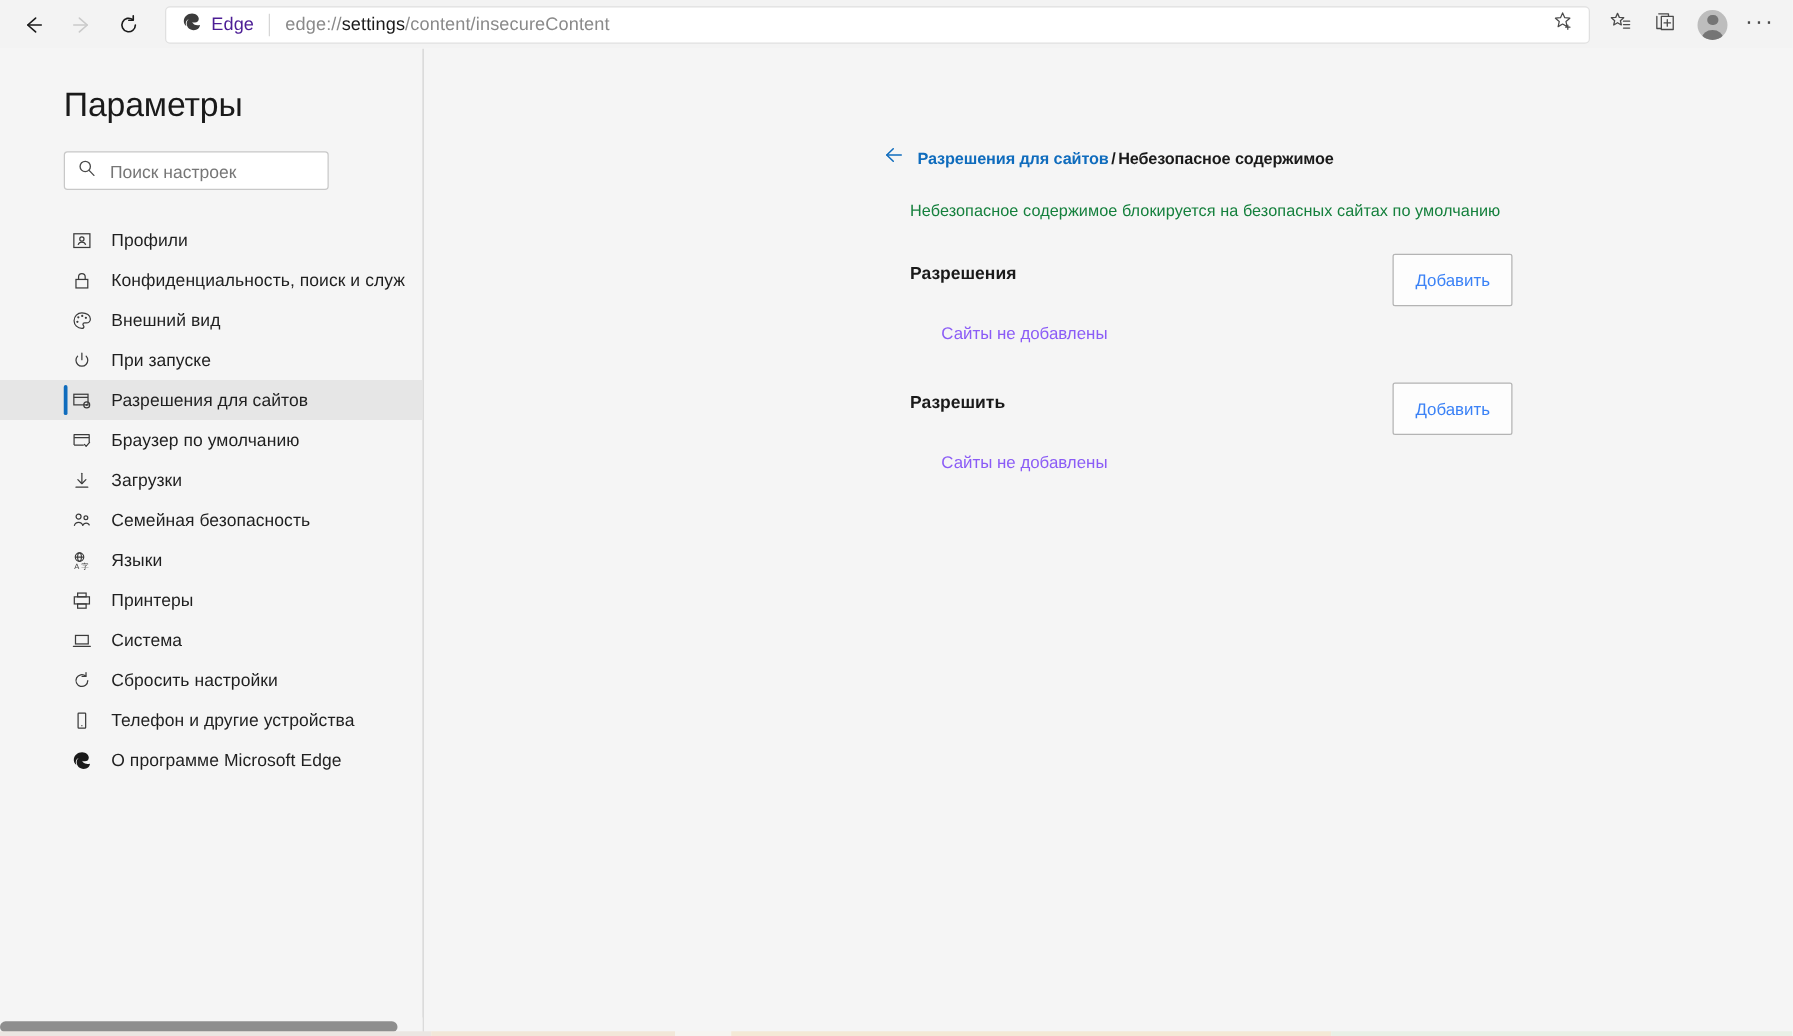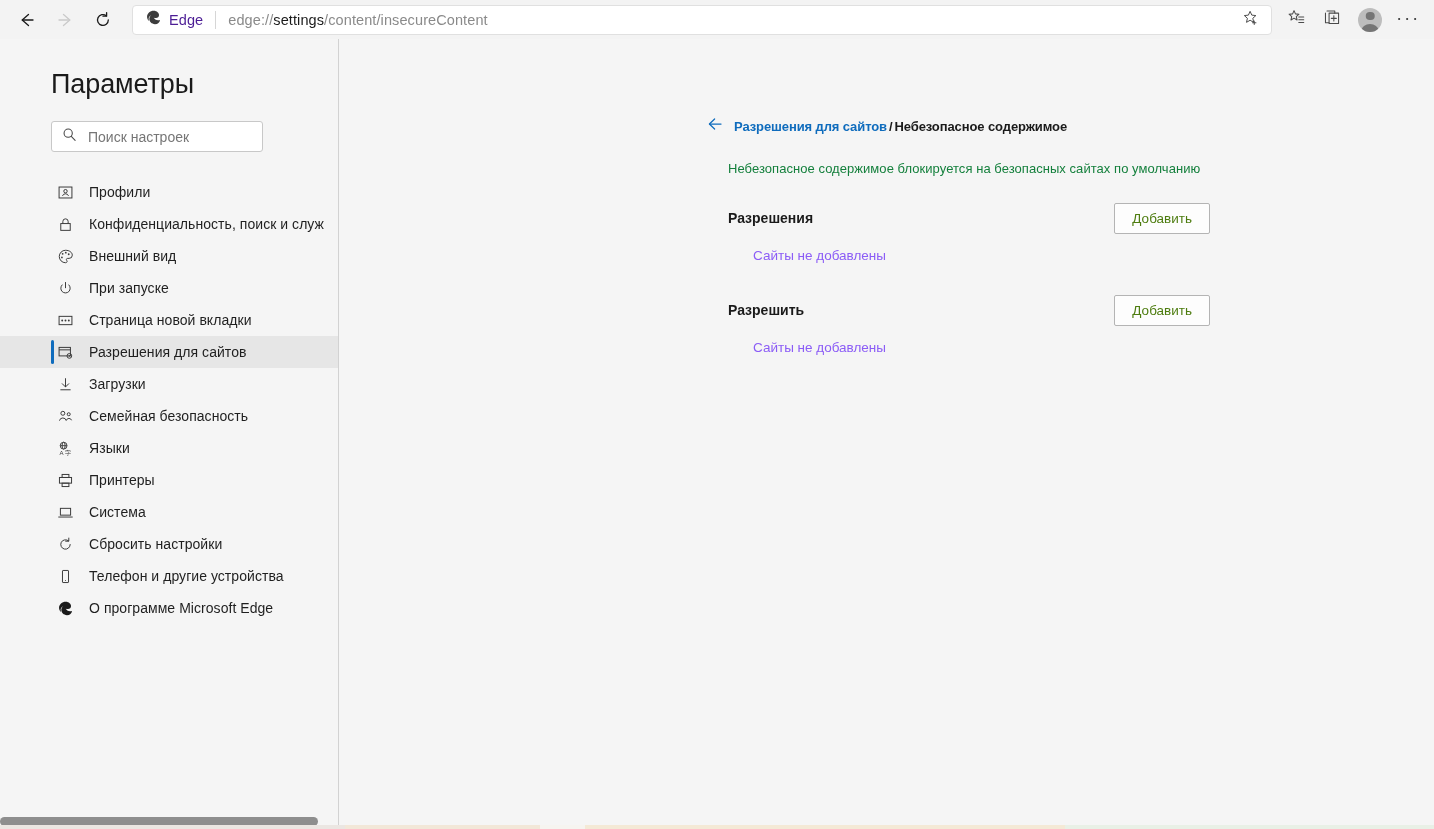--- a/index.html
+++ b/index.html
@@ -241,25 +241,25 @@
   }
   .section-title {
     font-size: 14px;
     font-weight: 600;
     color: #1a1a1a;
     padding-top: 7px;
   }
   .add-button {
     font-family: "Liberation Sans", sans-serif;
     font-size: 13.5px;
-    color: #4d7c0f;
+    color: #3b82f6;
     background: #fdfdfd;
     border: 1px solid #b4b4b4;
     border-radius: 2px;
-    height: 31px;
+    height: 42px;
     padding: 0 17px;
     cursor: pointer;
     white-space: nowrap;
   }
   .empty-text {
     font-size: 13.5px;
     color: #8b5cf6;
     padding-left: 25px;
     padding-top: 14px;
   }
@@ -431,44 +431,44 @@
       <div class="nav-item">
         <span class="nav-icon">
           <svg width="17" height="17" viewBox="0 0 18 18">
             <path d="M5.4 5.2 a5 5 0 1 0 7.2 0" fill="none" stroke="#3b3b3b" stroke-width="1.05" stroke-linecap="round"></path>
             <line x1="9" y1="2.6" x2="9" y2="8.2" stroke="#3b3b3b" stroke-width="1.05" stroke-linecap="round"></line>
           </svg>
         </span>
         <span class="nav-label">При запуске</span>
       </div>
 
-      <div class="nav-item">
-        <span class="nav-icon">
-          <svg width="17" height="17" viewBox="0 0 18 18">
-            <rect x="2.2" y="4.6" width="13.6" height="8.8" fill="none" stroke="#3b3b3b" stroke-width="1.05"></rect>
-            <circle cx="5.5" cy="9" r="1" fill="#3b3b3b"></circle>
-            <circle cx="9" cy="9" r="1" fill="#3b3b3b"></circle>
-            <circle cx="12.5" cy="9" r="1" fill="#3b3b3b"></circle>
-          </svg>
-        </span>
-        <span class="nav-label">Страница новой вкладки</span>
-      </div>
 
       <div class="nav-item selected">
         <span class="nav-icon">
           <svg width="17" height="17" viewBox="0 0 18 18">
             <rect x="2.2" y="3.6" width="12" height="9" fill="none" stroke="#3b3b3b" stroke-width="1.05"></rect>
             <line x1="2.2" y1="6.2" x2="14.2" y2="6.2" stroke="#3b3b3b" stroke-width="1.05"></line>
             <circle cx="13.1" cy="12.6" r="2.5" fill="none" stroke="#3b3b3b" stroke-width="1.05"></circle>
             <circle cx="13.1" cy="12.6" r=".8" fill="#3b3b3b"></circle>
           </svg>
         </span>
         <span class="nav-label">Разрешения для сайтов</span>
       </div>
 
+      <div class="nav-item">
+        <span class="nav-icon">
+          <svg width="17" height="17" viewBox="0 0 18 18">
+            <path d="M2.4 12.8 V4 H15.2 V10.4" fill="none" stroke="#3b3b3b" stroke-width="1.05" stroke-linejoin="round"></path>
+            <line x1="2.4" y1="12.8" x2="10.6" y2="12.8" stroke="#3b3b3b" stroke-width="1.05"></line>
+            <line x1="2.4" y1="6.4" x2="15.2" y2="6.4" stroke="#3b3b3b" stroke-width="1.05"></line>
+            <path d="M11.2 12.2 L12.6 13.8 L15.5 10.4" fill="none" stroke="#3b3b3b" stroke-width="1.05" stroke-linecap="round" stroke-linejoin="round"></path>
+          </svg>
+        </span>
+        <span class="nav-label">Браузер по умолчанию</span>
+      </div>
 
       <div class="nav-item">
         <span class="nav-icon">
           <svg width="17" height="17" viewBox="0 0 18 18">
             <line x1="9" y1="2.8" x2="9" y2="11.4" stroke="#3b3b3b" stroke-width="1.05" stroke-linecap="round"></line>
             <path d="M5.6 8.2 L9 11.6 L12.4 8.2" fill="none" stroke="#3b3b3b" stroke-width="1.05" stroke-linecap="round" stroke-linejoin="round"></path>
             <line x1="4" y1="14.6" x2="14" y2="14.6" stroke="#3b3b3b" stroke-width="1.05" stroke-linecap="round"></line>
           </svg>
         </span>
         <span class="nav-label">Загрузки</span>

